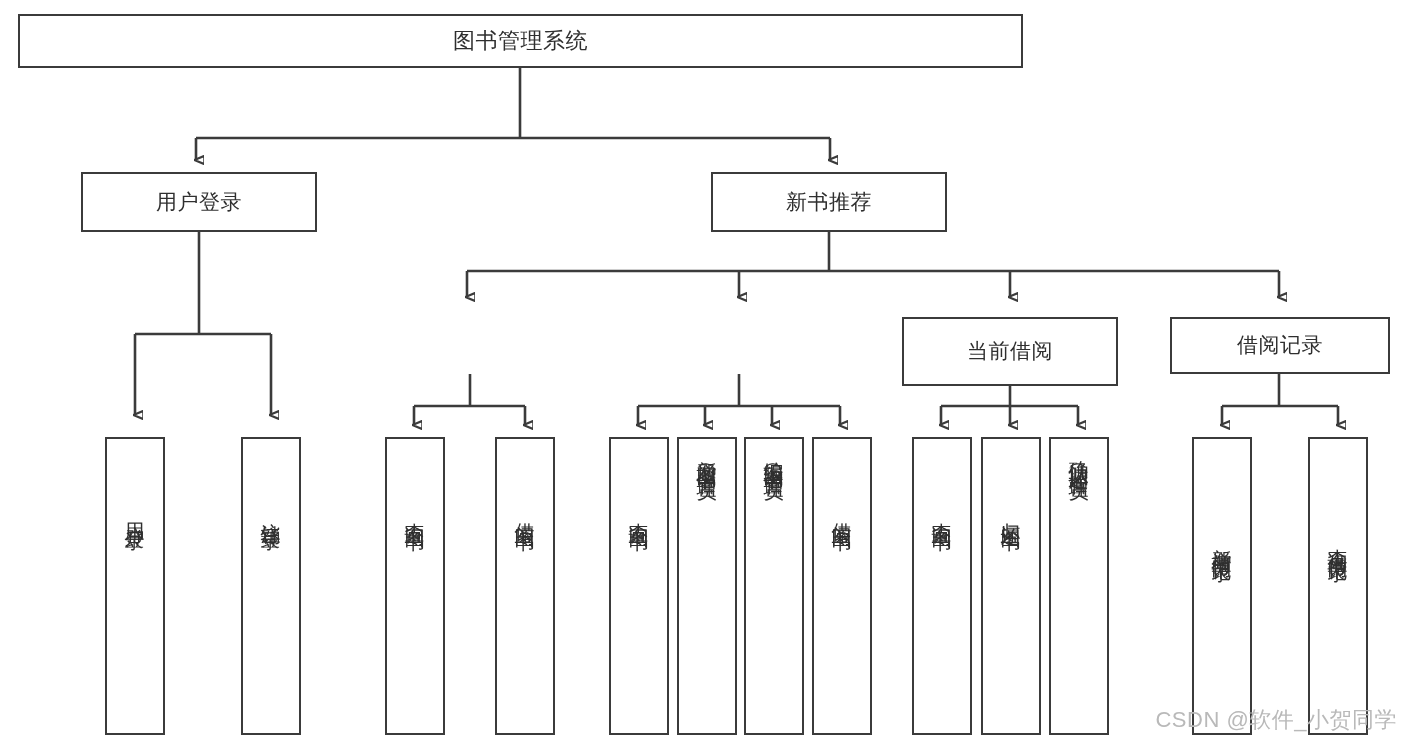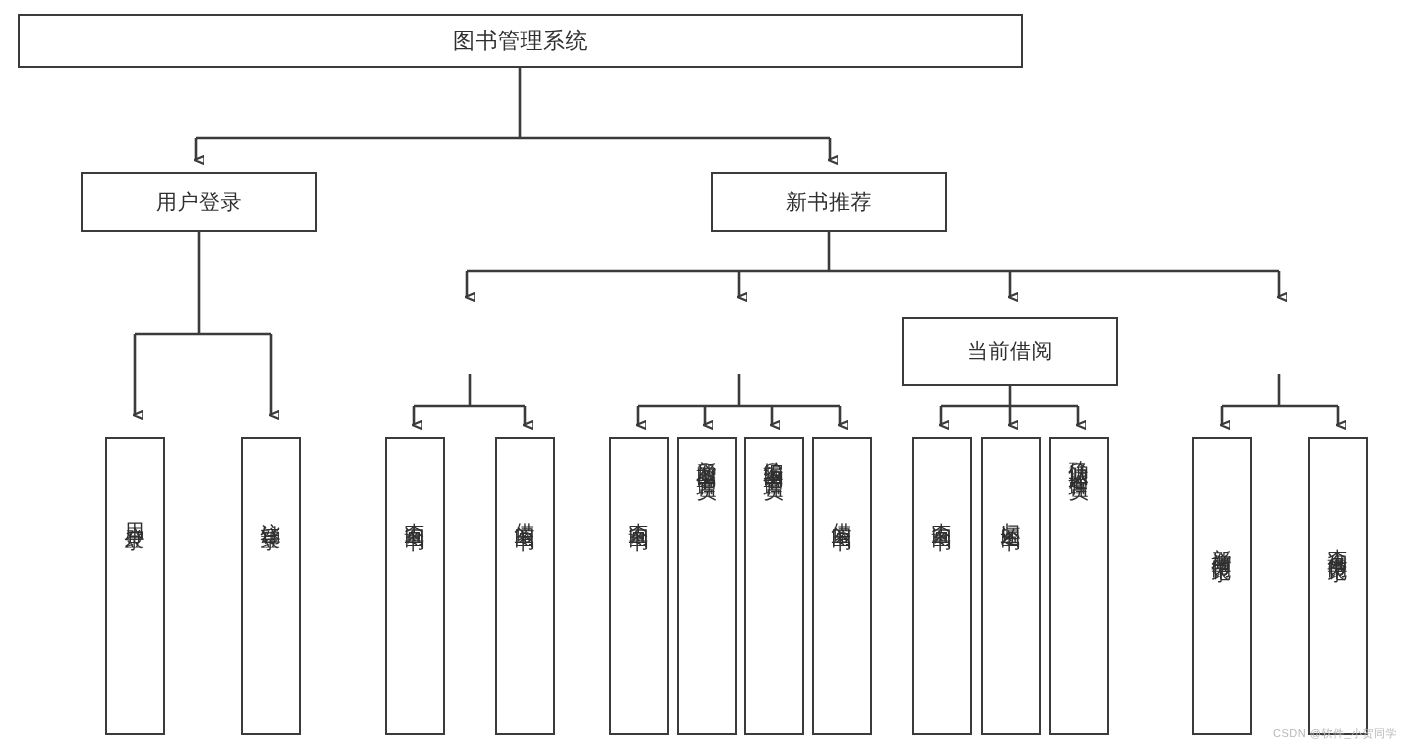--- a/index.html
+++ b/index.html
@@ -56,22 +56,22 @@
   .v-node.low .lbl{margin-top:88px;}
   svg#links{
     position:absolute;left:0;top:0;width:1405px;height:747px;
     pointer-events:none;
   }
   svg#links line, svg#links path{
     stroke:#3b3b3b;stroke-width:2.6;fill:none;
   }
   .watermark{
     position:absolute;
-    right:8px;bottom:6px;
-    font-size:11px;
+    right:8px;bottom:12px;
+    font-size:22px;
     color:#b9b9b9;
     letter-spacing:0.5px;
     white-space:nowrap;
     font-family:"Liberation Sans","DejaVu Sans",sans-serif;
   }
 </style>
 </head>
 <body>
 
 <div id="diagram">
@@ -137,20 +137,23 @@
   <div class="node h-node" id="node-book-manage" style="left:711px;top:172px;width:236px;height:60px;">
     <span class="lbl">新书推荐</span>
   </div>
 
 
 
   <div class="node h-node" id="node-current-borrow" style="left:902px;top:317px;width:216px;height:69px;">
     <span class="lbl">当前借阅</span>
   </div>
 
+  <div class="node h-node" id="node-borrow-record" style="left:1170px;top:317px;width:220px;height:57px;">
+    <span class="lbl">借阅记录</span>
+  </div>
 
   <div class="node v-node mid" id="leaf-user-login" style="left:105px;top:437px;width:60px;height:298px;">
     <span class="lbl">用户登录</span>
   </div>
 
   <div class="node v-node mid" id="leaf-user-logout" style="left:241px;top:437px;width:60px;height:298px;">
     <span class="lbl">注销登录</span>
   </div>
 
   <div class="node v-node mid" id="leaf-rec-query" style="left:385px;top:437px;width:60px;height:298px;">

